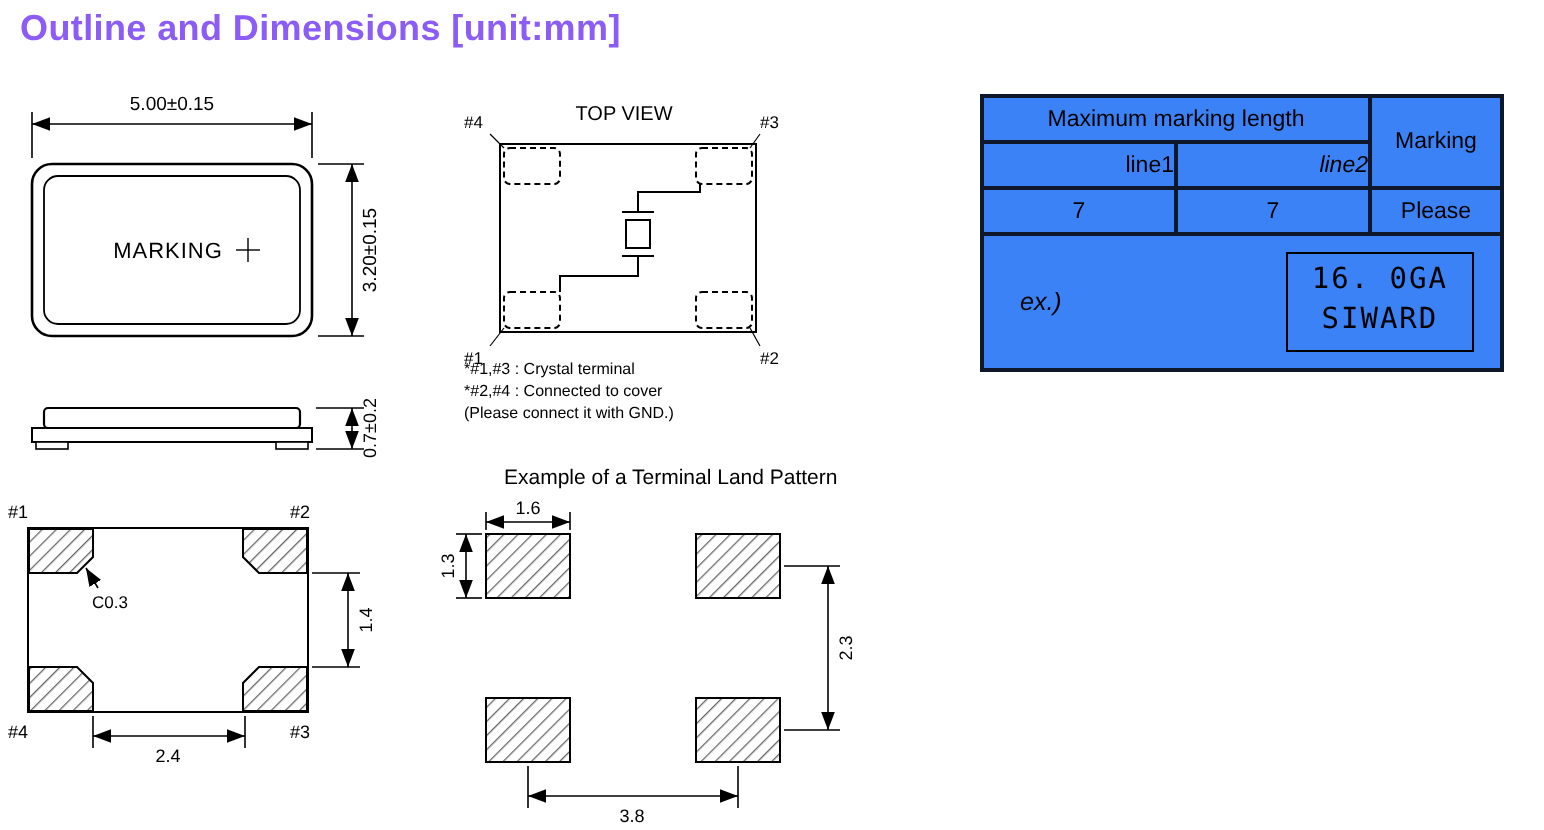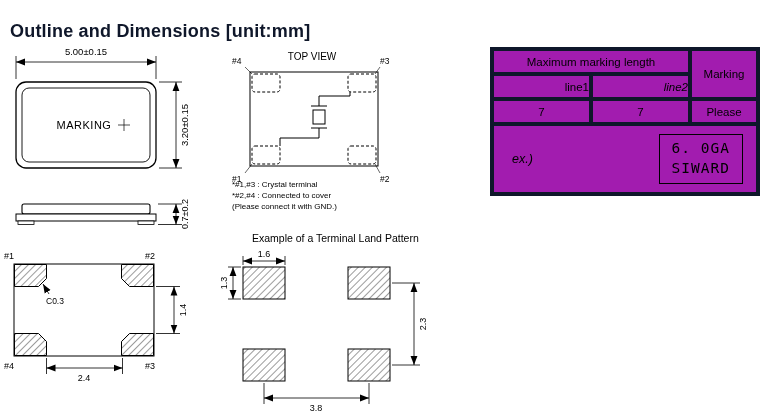--- a/index.html
+++ b/index.html
@@ -1,22 +1,22 @@
 <!DOCTYPE html>
 <html><head>
 <meta charset="utf-8">
 <style>
   html,body{margin:0;padding:0;}
   body{width:772px;height:415px;background:#ffffff;position:relative;overflow:hidden;font-family:"Liberation Sans",sans-serif;color:#000;}
-  .page-title{position:absolute;left:10px;top:21px;font-size:18px;font-weight:bold;color:#0f172a;letter-spacing:0.2px;}
+  .page-title{position:absolute;left:10px;top:4px;font-size:18px;font-weight:bold;color:#8b5cf6;letter-spacing:0.2px;}
   .drawing{position:absolute;}
   svg text{font-family:"Liberation Sans",sans-serif;fill:#000;}
   .mtable{position:absolute;left:490px;top:47px;}
   .mtable table{border-collapse:collapse;}
-  .mtable td{border:4px solid #0f172a;text-align:center;vertical-align:middle;font-size:11.5px;padding:0;background:#a21caf;}
+  .mtable td{border:2px solid #0f172a;text-align:center;vertical-align:middle;font-size:11.5px;padding:0;background:#3b82f6;}
   td.w1{width:95px;} td.w2{width:95px;font-style:italic;} td.w3{width:64px;}
   tr.r1 td{height:21px;} tr.r2 td{height:21px;text-align:right;} tr.r3 td{height:21px;}
   td.c-ex{height:66px;}
   .ex-wrap{display:flex;align-items:center;width:100%;}
   .ex-label{margin-left:18px;font-size:12.5px;font-style:italic;}
   .ex-box{margin-left:auto;margin-right:13px;border:1px solid #000;padding:4px 12px;font-family:"DejaVu Sans Mono",monospace;font-size:14.5px;line-height:1.35;text-align:center;letter-spacing:1px;}
 </style>
 </head>
 <body>
 
@@ -206,21 +206,21 @@
     <tr class="r3">
       <td>7</td>
       <td>7</td>
       <td>Please</td>
     </tr>
     <tr>
       <td class="c-ex" colspan="3">
         <div class="ex-wrap">
           <span class="ex-label">ex.)</span>
           <div class="ex-box">
-            <div>6. 0GA</div>
+            <div>16. 0GA</div>
             <div>SIWARD</div>
           </div>
         </div>
       </td>
     </tr>
   </tbody>
     </table>
 </div>
 
 </body></html>

